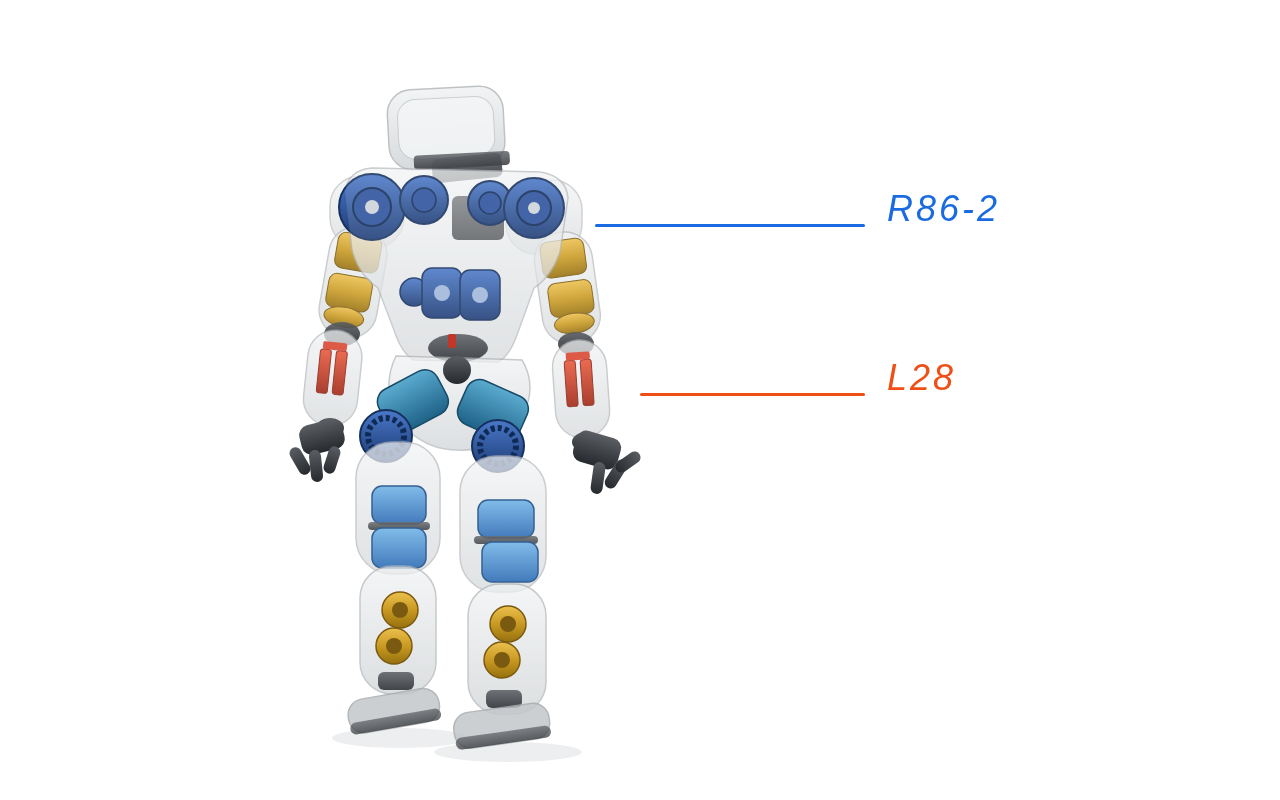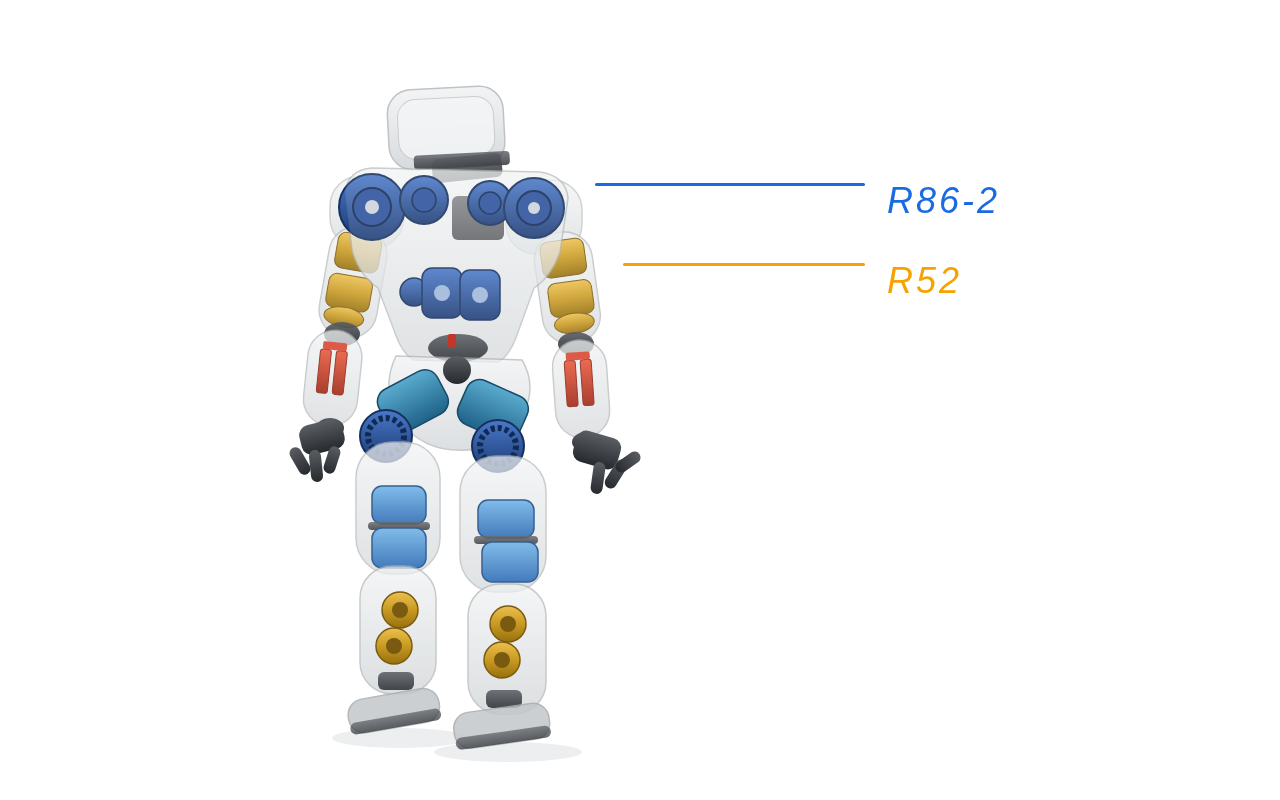--- a/index.html
+++ b/index.html
@@ -18,21 +18,21 @@
     background: #ffffff;
   }
   .robot-svg {
     position: absolute;
     left: 0;
     top: 0;
   }
   .annotation {
     position: absolute;
     display: flex;
-    align-items: flex-start;
+    align-items: flex-end;
     gap: 22px;
     height: 44px;
   }
   .leader {
     height: 3px;
     border-radius: 2px;
     flex: 0 0 auto;
   }
   .ann-label {
     font-family: "Liberation Sans", sans-serif;
@@ -226,20 +226,20 @@
         <rect x="454" y="732" width="96" height="12" rx="6" fill="url(#darkm)" opacity="0.7"></rect>
       </g>
     </g>
   </svg>
 
   <div class="annotation" style="left:595px; top:183px;">
     <div class="leader" style="width: 270px; background-color: rgb(26, 107, 226);"></div>
     <div class="ann-label" style="color: rgb(26, 107, 226);">R86-2</div>
   </div>
 
-  <div class="annotation" style="left:623px; top:263px;">
-    <div class="leader" style="width: 242px; background-color: rgb(245, 163, 0);"></div>
-    <div class="ann-label" style="color: rgb(245, 163, 0);">R52</div>
+
+  <div class="annotation" style="left:640px; top:352px;">
+    <div class="leader" style="width: 225px; background-color: rgb(239, 78, 21);"></div>
+    <div class="ann-label" style="color: rgb(239, 78, 21);">L28</div>
   </div>
 
 
-
 </div>
 
 </body></html>

